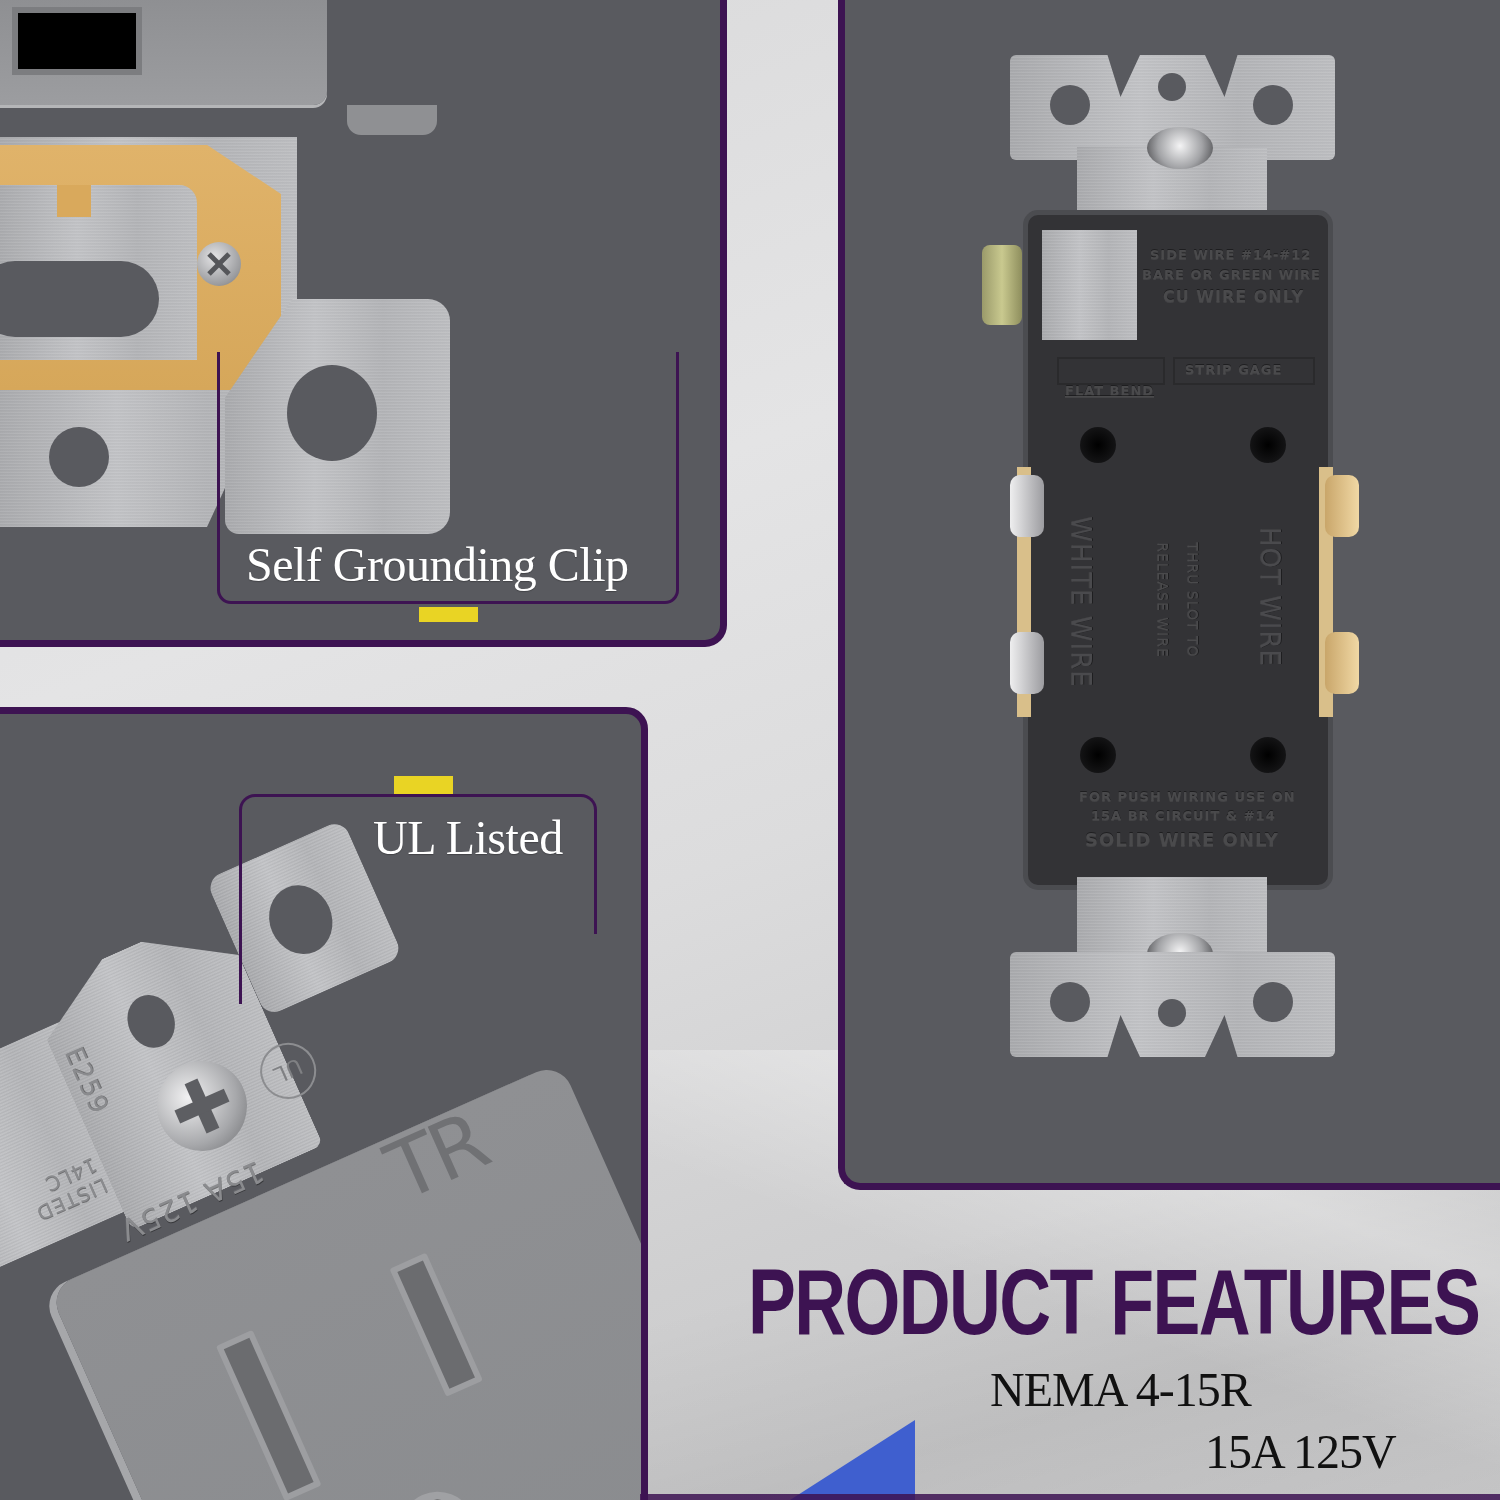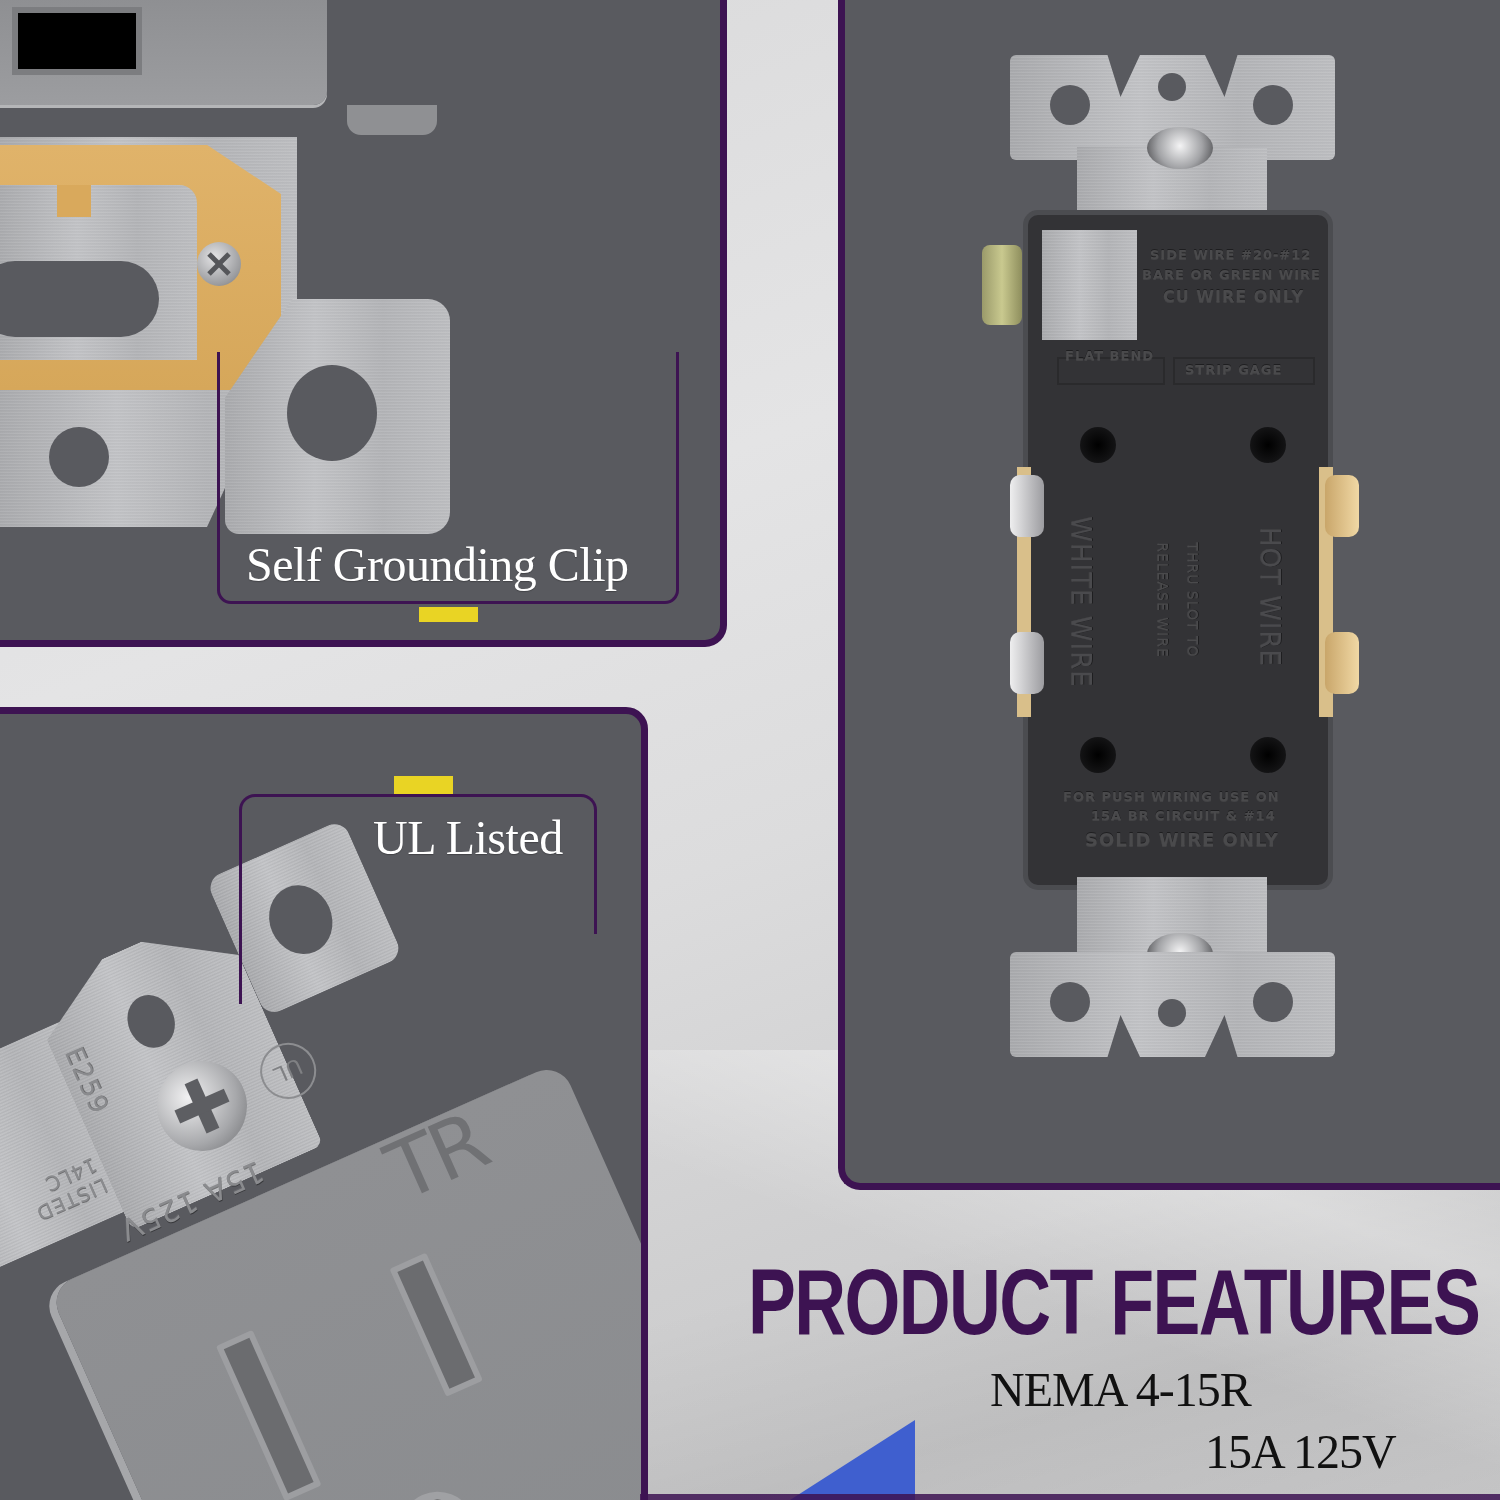--- a/index.html
+++ b/index.html
@@ -140,46 +140,46 @@
   <div class="abs metal" style="left:232px;top:150px;width:190px;height:90px;"></div>
   <div class="hole" style="left:205px;top:88px;width:40px;height:40px;"></div>
   <div class="hole" style="left:313px;top:76px;width:28px;height:28px;"></div>
   <div class="hole" style="left:408px;top:88px;width:40px;height:40px;"></div>
   <div class="abs" style="left:302px;top:130px;width:66px;height:42px;border-radius:50%;background:radial-gradient(circle at 50% 45%,#f4f4f5,#a2a3a6 55%,#3f3f42);"></div>
 
   <div class="abs" style="left:183px;top:218px;width:300px;height:670px;background:#333336;border-radius:10px;box-shadow:0 0 0 5px #4b4c50;"></div>
   <div class="abs" style="left:137px;top:248px;width:40px;height:80px;border-radius:8px;background:linear-gradient(90deg,#9a9a6a,#c9c98f,#8e8e5d);"></div>
   <div class="abs metal" style="left:197px;top:233px;width:95px;height:110px;"></div>
 
-  <div class="embossed" style="left:305px;top:250px;font-size:13px;">SIDE WIRE #20-#12</div>
+  <div class="embossed" style="left:305px;top:250px;font-size:13px;">SIDE WIRE #14-#12</div>
   <div class="embossed" style="left:297px;top:270px;font-size:13px;">BARE OR GREEN WIRE</div>
   <div class="embossed" style="left:318px;top:290px;font-size:16px;">CU WIRE ONLY</div>
   <div class="abs" style="left:212px;top:360px;width:108px;height:28px;border:2px solid #2a2a2c;"></div>
   <div class="abs" style="left:328px;top:360px;width:142px;height:28px;border:2px solid #2a2a2c;"></div>
-  <div class="embossed" style="left:220px;top:351px;font-size:13px;">FLAT BEND</div>
+  <div class="embossed" style="left:220px;top:386px;font-size:13px;text-decoration:underline;">FLAT BEND</div>
   <div class="embossed" style="left:340px;top:365px;font-size:13px;">STRIP GAGE</div>
 
   <div class="hole" style="left:235px;top:430px;width:36px;height:36px;background:radial-gradient(circle,#000,#1c1c1e);"></div>
   <div class="hole" style="left:405px;top:430px;width:36px;height:36px;background:radial-gradient(circle,#000,#1c1c1e);"></div>
   <div class="hole" style="left:235px;top:740px;width:36px;height:36px;background:radial-gradient(circle,#000,#1c1c1e);"></div>
   <div class="hole" style="left:405px;top:740px;width:36px;height:36px;background:radial-gradient(circle,#000,#1c1c1e);"></div>
 
   <div class="abs" style="left:172px;top:470px;width:14px;height:250px;background:#d9bf8a;"></div>
   <div class="abs" style="left:474px;top:470px;width:14px;height:250px;background:#d9bf8a;"></div>
   <div class="abs" style="left:165px;top:478px;width:34px;height:62px;border-radius:10px;background:linear-gradient(90deg,#eeeeef,#9c9ca0);"></div>
   <div class="abs" style="left:165px;top:635px;width:34px;height:62px;border-radius:10px;background:linear-gradient(90deg,#eeeeef,#9c9ca0);"></div>
   <div class="abs" style="left:480px;top:478px;width:34px;height:62px;border-radius:10px;background:linear-gradient(90deg,#c9a66a,#f0d8a5);"></div>
   <div class="abs" style="left:480px;top:635px;width:34px;height:62px;border-radius:10px;background:linear-gradient(90deg,#c9a66a,#f0d8a5);"></div>
 
   <div class="embossed" style="left:150px;top:590px;font-size:26px;font-weight:normal;transform:rotate(90deg);color:#4a4a4d;">WHITE WIRE</div>
   <div class="embossed" style="left:355px;top:585px;font-size:26px;font-weight:normal;transform:rotate(90deg);color:#4a4a4d;">HOT WIRE</div>
   <div class="embossed" style="left:290px;top:595px;font-size:14px;font-weight:normal;transform:rotate(90deg);">THRU SLOT TO</div>
   <div class="embossed" style="left:260px;top:595px;font-size:14px;font-weight:normal;transform:rotate(90deg);">RELEASE WIRE</div>
 
-  <div class="embossed" style="left:218px;top:792px;font-size:13px;">FOR PUSH WIRING USE ON</div>
+  <div class="embossed" style="left:234px;top:792px;font-size:13px;">FOR PUSH WIRING USE ON</div>
   <div class="embossed" style="left:246px;top:811px;font-size:13px;">15A BR CIRCUIT &amp; #14</div>
   <div class="embossed" style="left:240px;top:832px;font-size:18px;">SOLID WIRE ONLY</div>
 
   <div class="abs metal" style="left:232px;top:880px;width:190px;height:80px;"></div>
   <div class="abs" style="left:302px;top:936px;width:66px;height:42px;border-radius:50%;background:radial-gradient(circle at 50% 45%,#f4f4f5,#a2a3a6 55%,#3f3f42);"></div>
   <div class="abs metal" style="left:165px;top:955px;width:325px;height:105px;border-radius:6px;clip-path:polygon(0 0,100% 0,100% 100%,70% 100%,66% 60%,60% 100%,40% 100%,34% 60%,30% 100%,0 100%);"></div>
   <div class="hole" style="left:205px;top:985px;width:40px;height:40px;"></div>
   <div class="hole" style="left:313px;top:1002px;width:28px;height:28px;"></div>
   <div class="hole" style="left:408px;top:985px;width:40px;height:40px;"></div>
 

